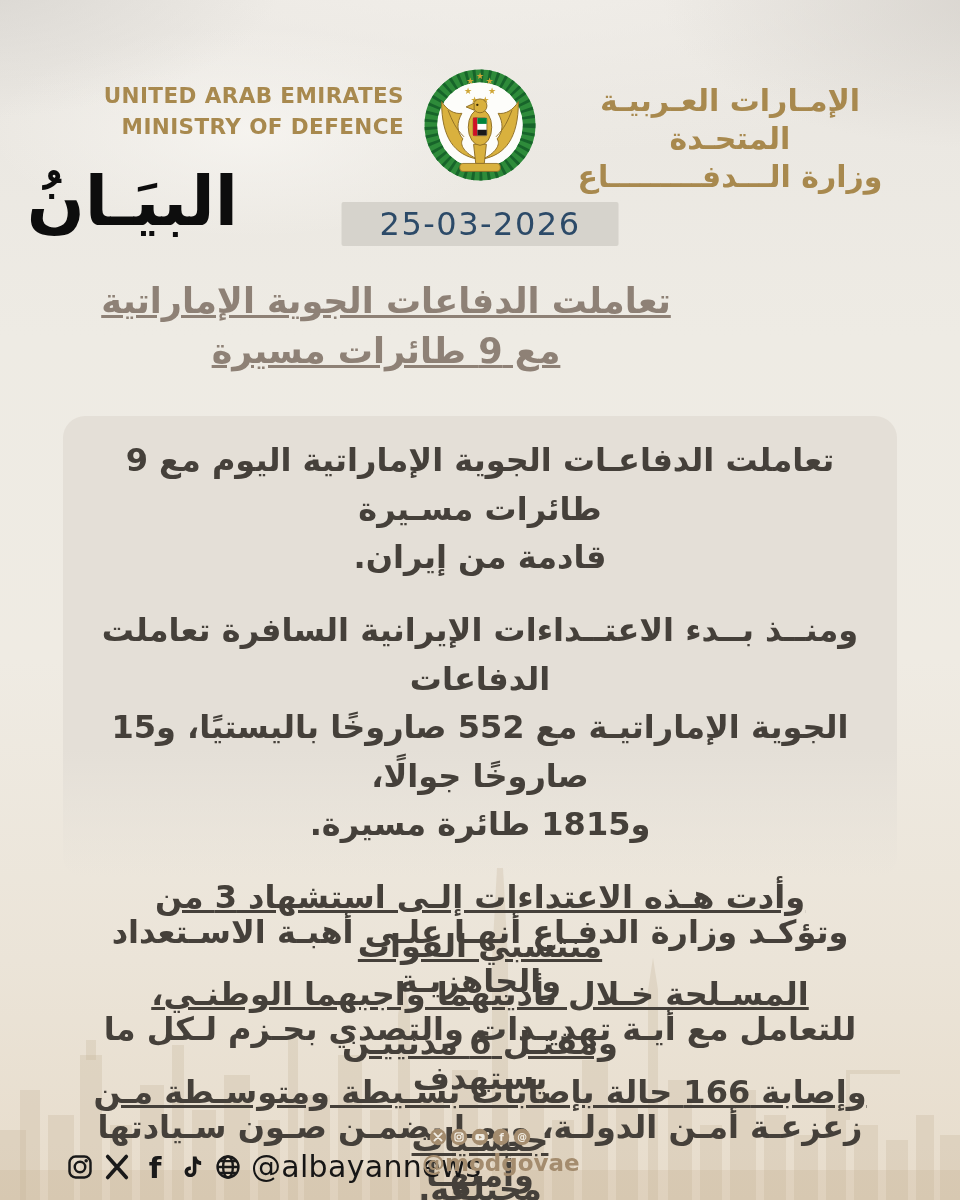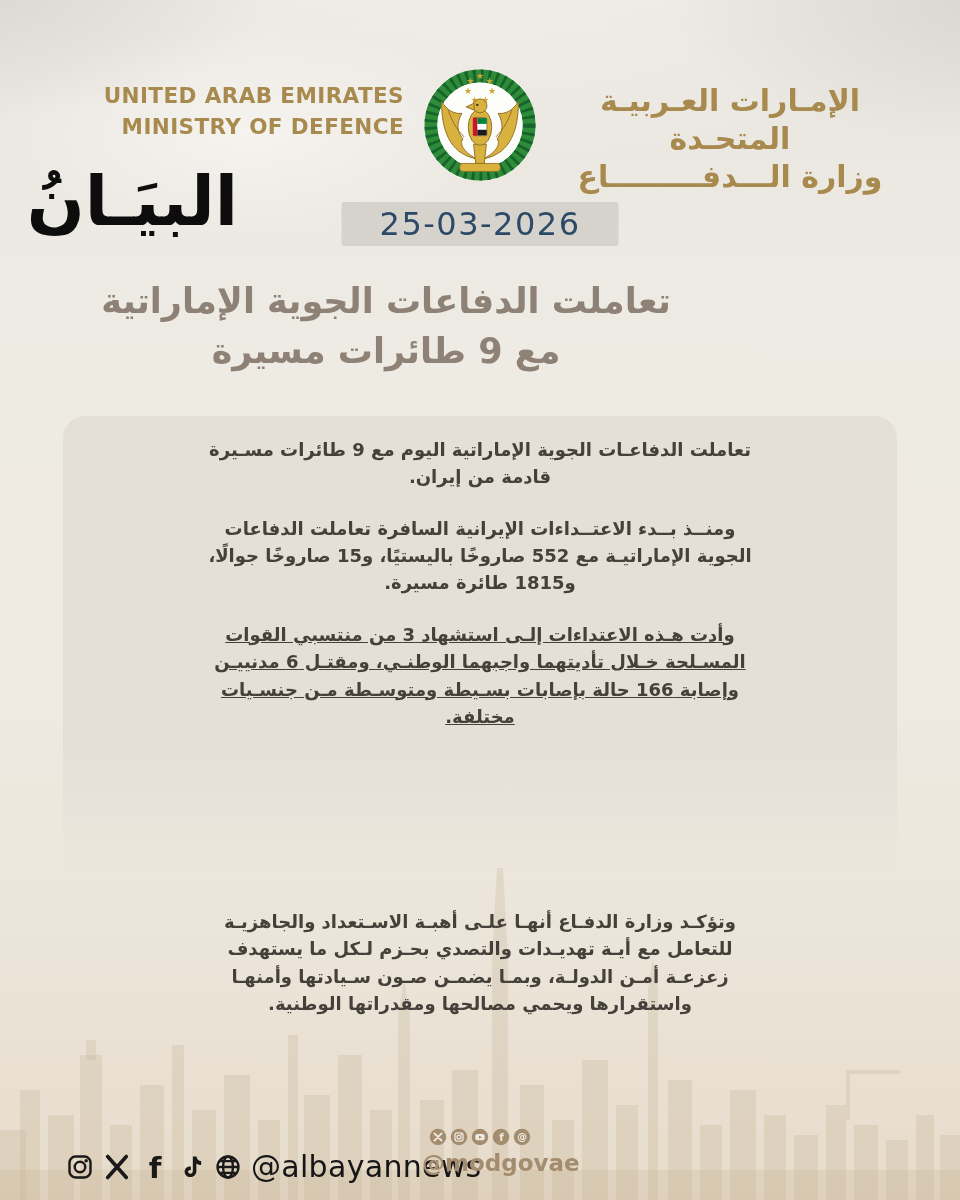--- a/index.html
+++ b/index.html
@@ -33,30 +33,30 @@
   }
   .date-badge{
     position:absolute; top:202px; left:50%; transform:translateX(-50%);
     background:#d6d3cc; border-radius:2px; padding:3px 38px;
     color:#2c4a68; font-size:32px; font-weight:500; letter-spacing:1.5px;
   }
   
   .title{
     position:absolute; top:276px; left:0; width:772px; text-align:center;
     color:#8e8176; font-size:35px; font-weight:bold; line-height:1.44;
-    direction:rtl; white-space:pre-line; margin:0;
+    direction:rtl; white-space:pre-line; margin:0;text-decoration:underline;
   }
   
   .card{
     position:absolute; left:63px; top:416px; width:834px; height:462px;
     border-radius:22px; box-sizing:border-box; padding:20px 30px;
     background:linear-gradient(180deg,#e4dfd7 0%, #e4dfd7 72%, rgba(228,223,215,0) 100%);
   }
   .body-text{
-    color:#45403a; font-size:18px; font-weight:bold; line-height:1.52;
+    color:#45403a; font-size:32px; font-weight:bold; line-height:1.52;
     text-align:center; direction:rtl; white-space:pre-line; margin:0 0 24px 0;
   }
   .body-text:last-child{margin-bottom:8px;text-decoration:underline;}
   .closing-par{
     position:absolute; left:63px; top:908px; width:834px;
   }
   
   .footer-left{
     position:absolute; left:66px; bottom:16px; display:flex; align-items:center; gap:9px;
   }

